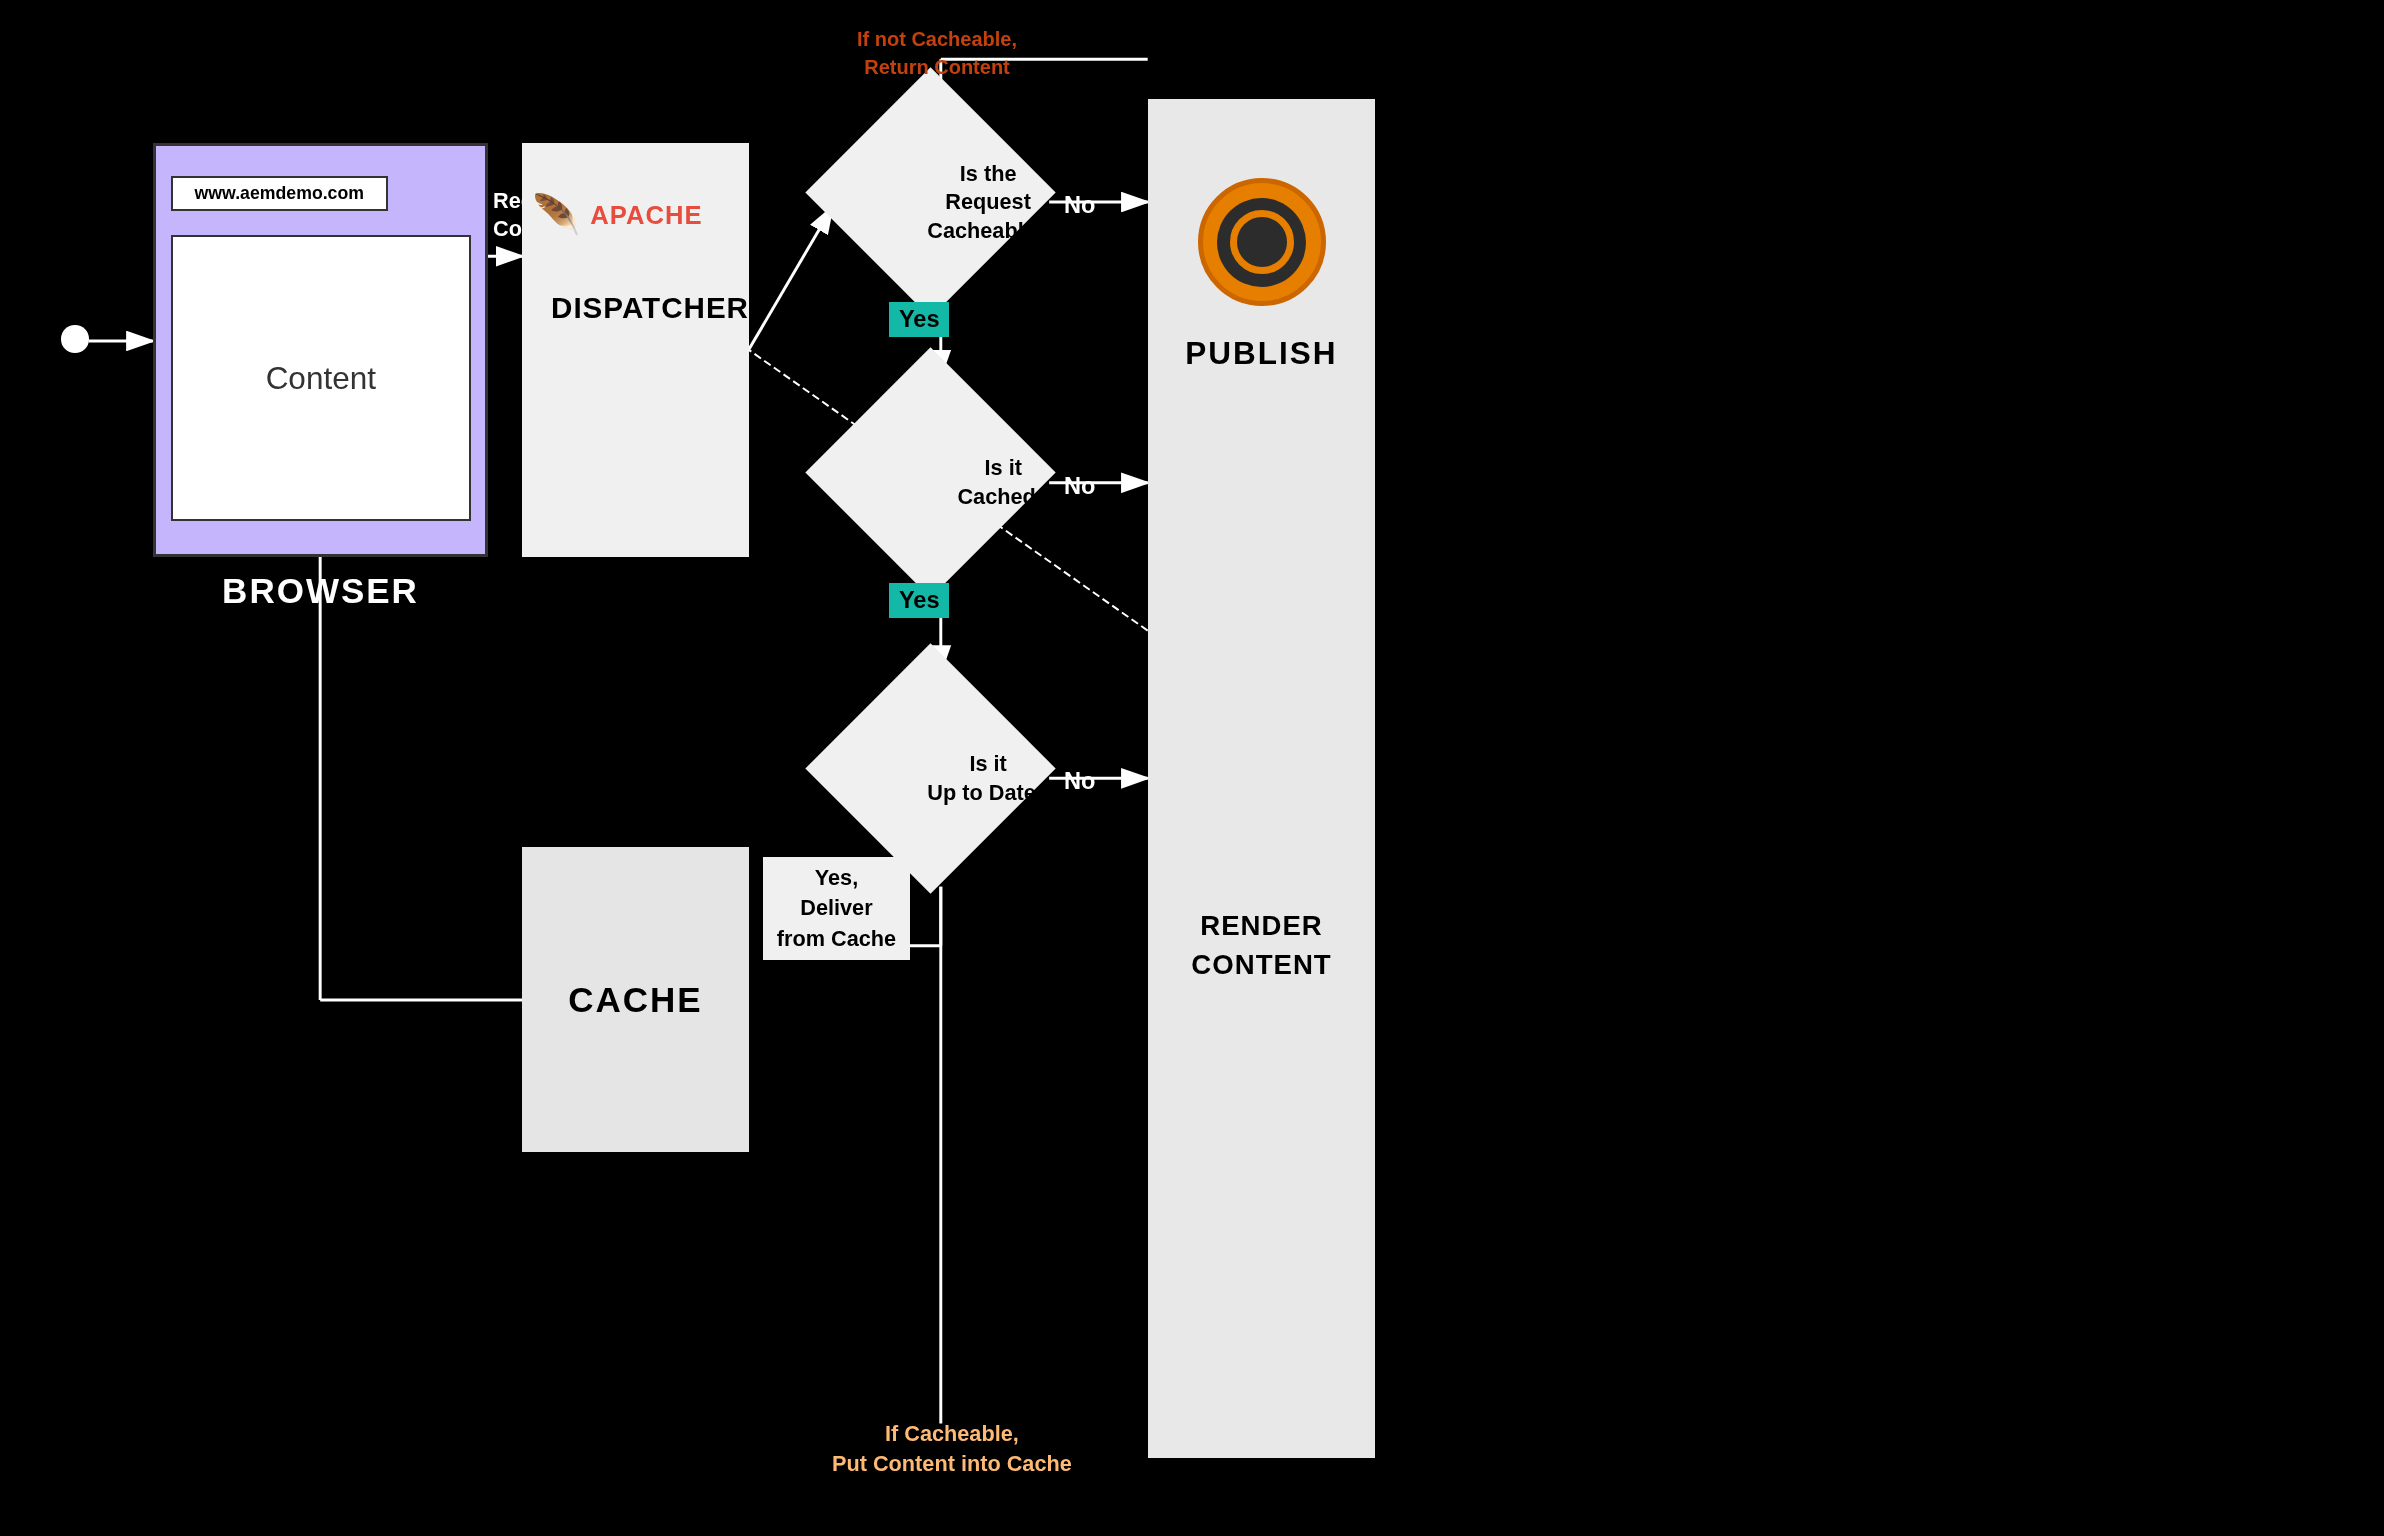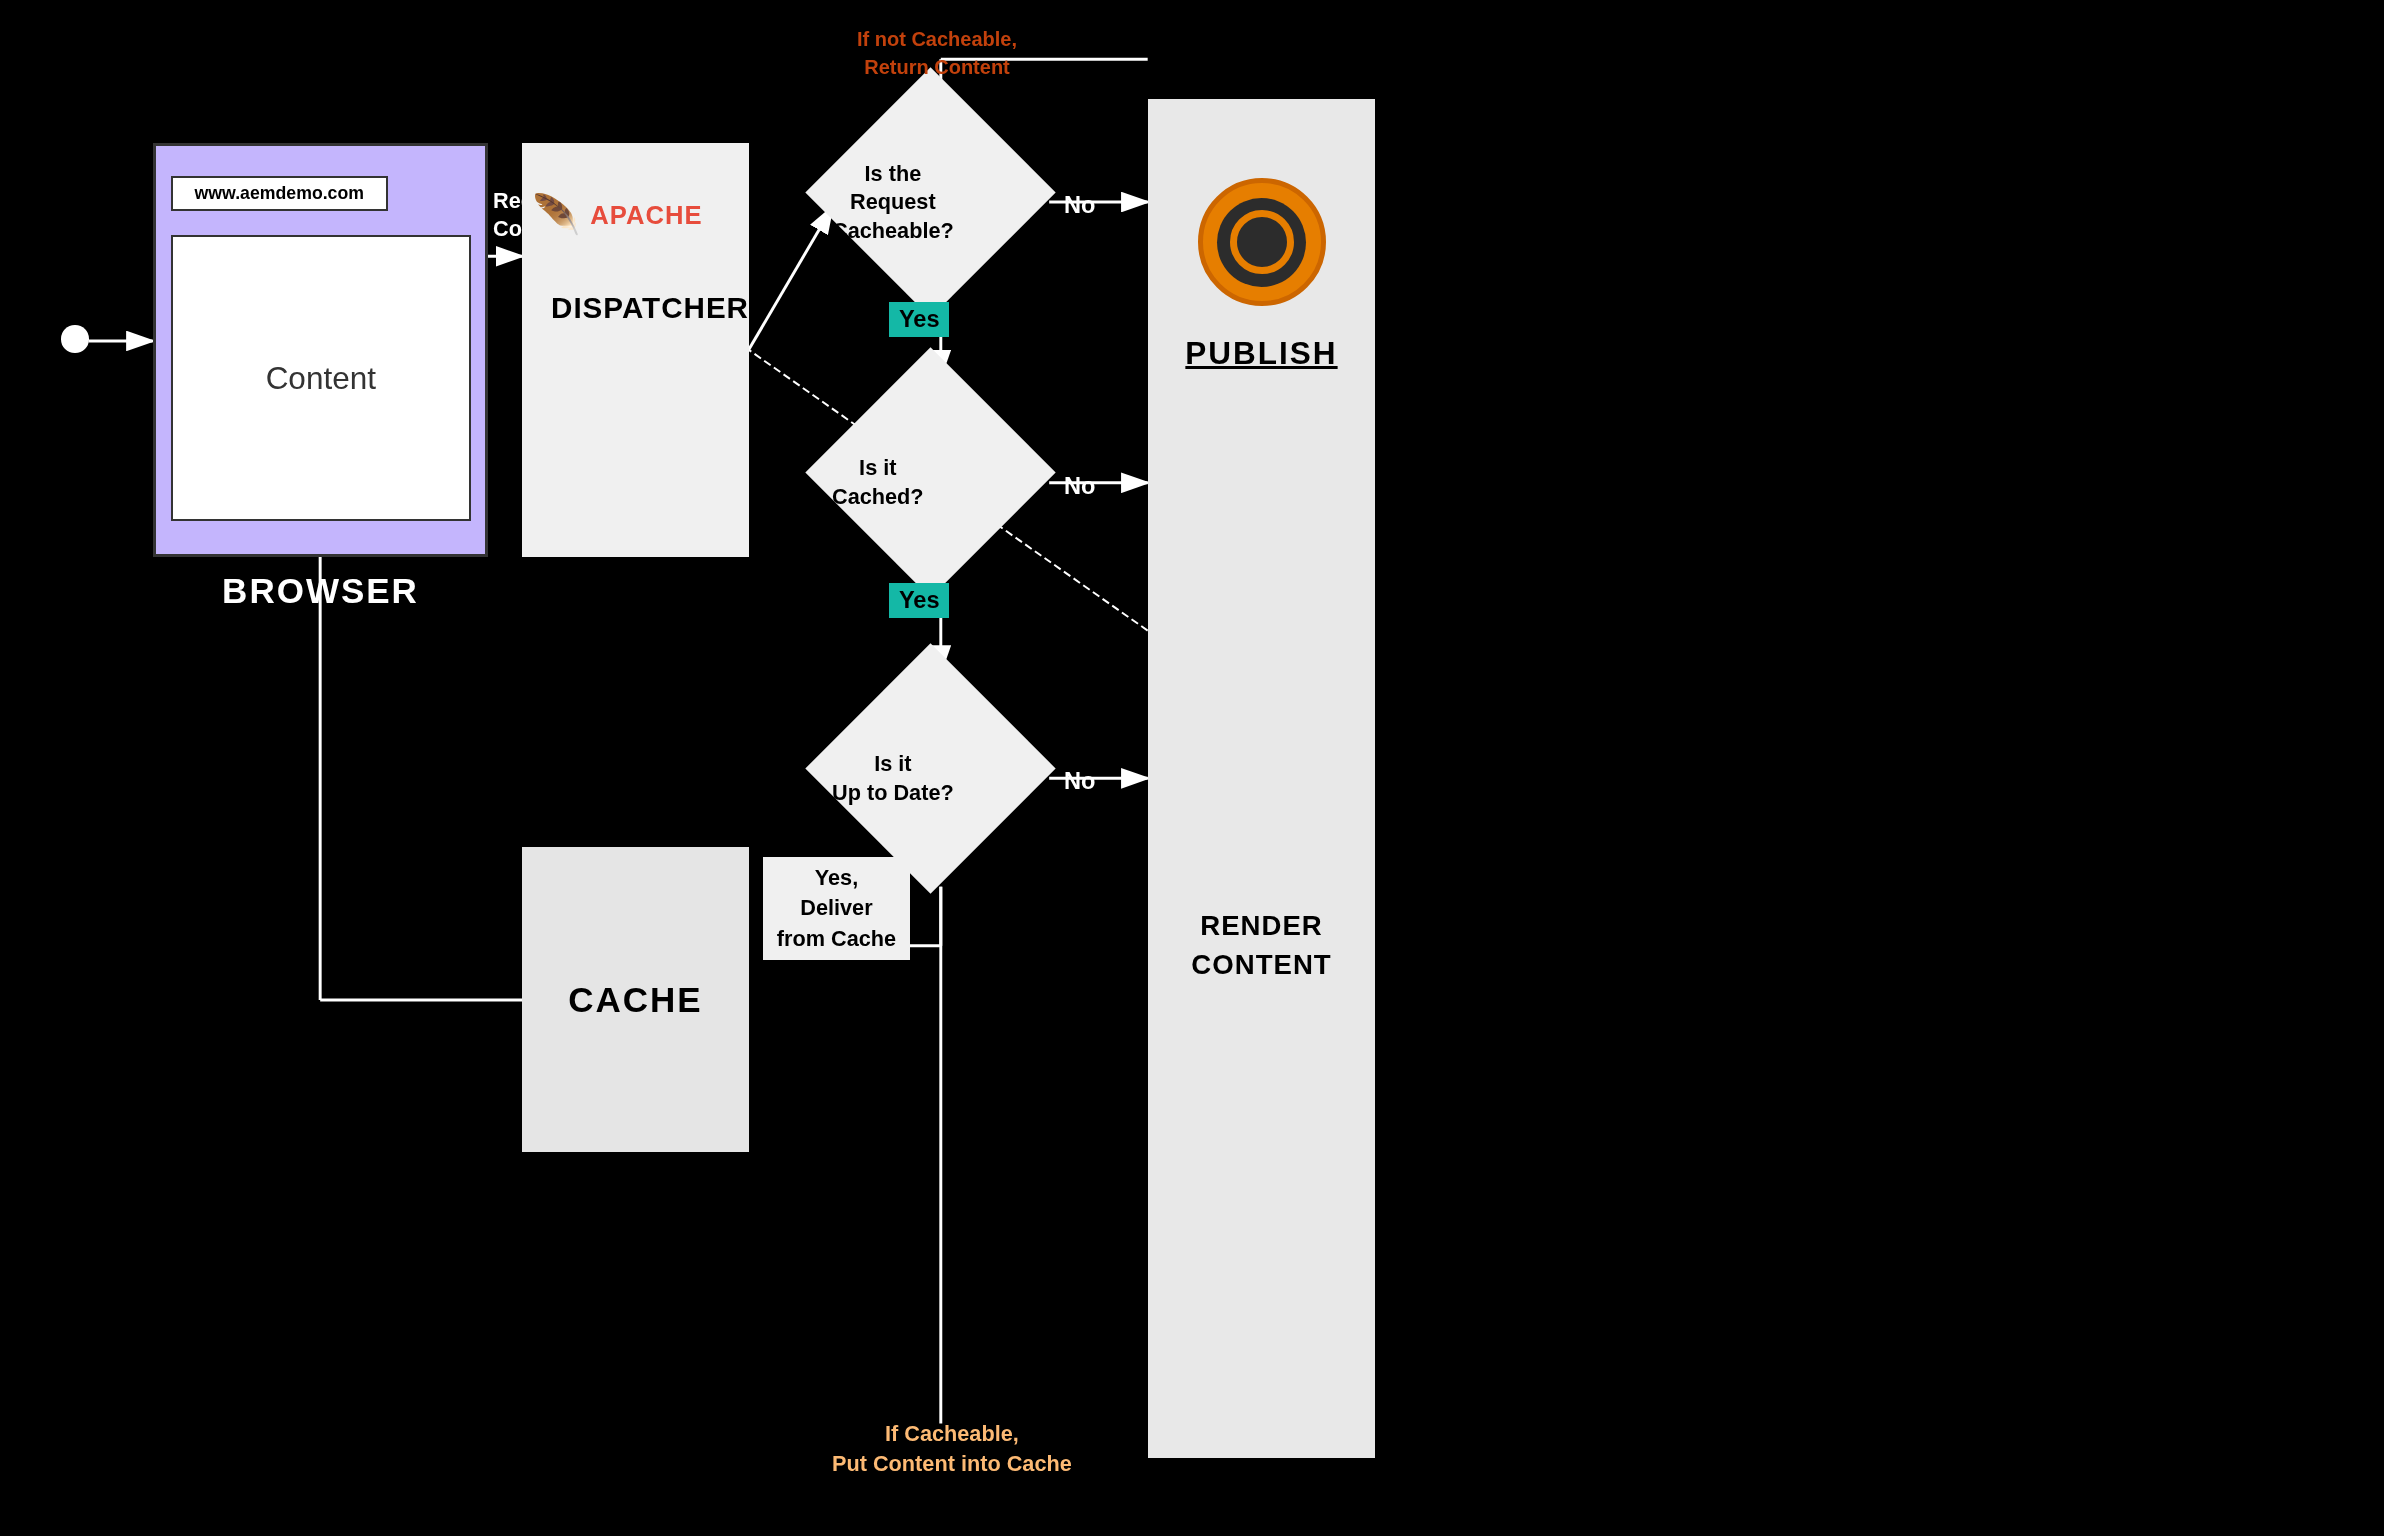--- a/index.html
+++ b/index.html
@@ -140,21 +140,21 @@
       position: absolute;
       width: 197px;
       height: 197px;
       background: #f0f0f0;
       transform: rotate(45deg);
     }
     .diamond-label {
       position: absolute;
       display: flex;
       flex-direction: column;
-      align-items: flex-start;
+      align-items: flex-end;
       justify-content: center;
       text-align: center;
       transform: rotate(0deg);
       font-size: 23.6px;
       font-weight: bold;
       color: #000;
       line-height: 1.3;
       pointer-events: none;
     }
 
@@ -344,21 +344,20 @@
     .publish-label-inside {
       position: absolute;
       top: 236px;
       left: 0;
       width: 227px;
       text-align: center;
       font-size: 31.5px;
       font-weight: 900;
       color: #000;
       letter-spacing: 2px;
-      text-decoration: underline;
     }
     .render-content-label {
       position: absolute;
       top: 808px;
       left: 0;
       width: 227px;
       text-align: center;
       font-size: 27.6px;
       font-weight: bold;
       color: #000;

